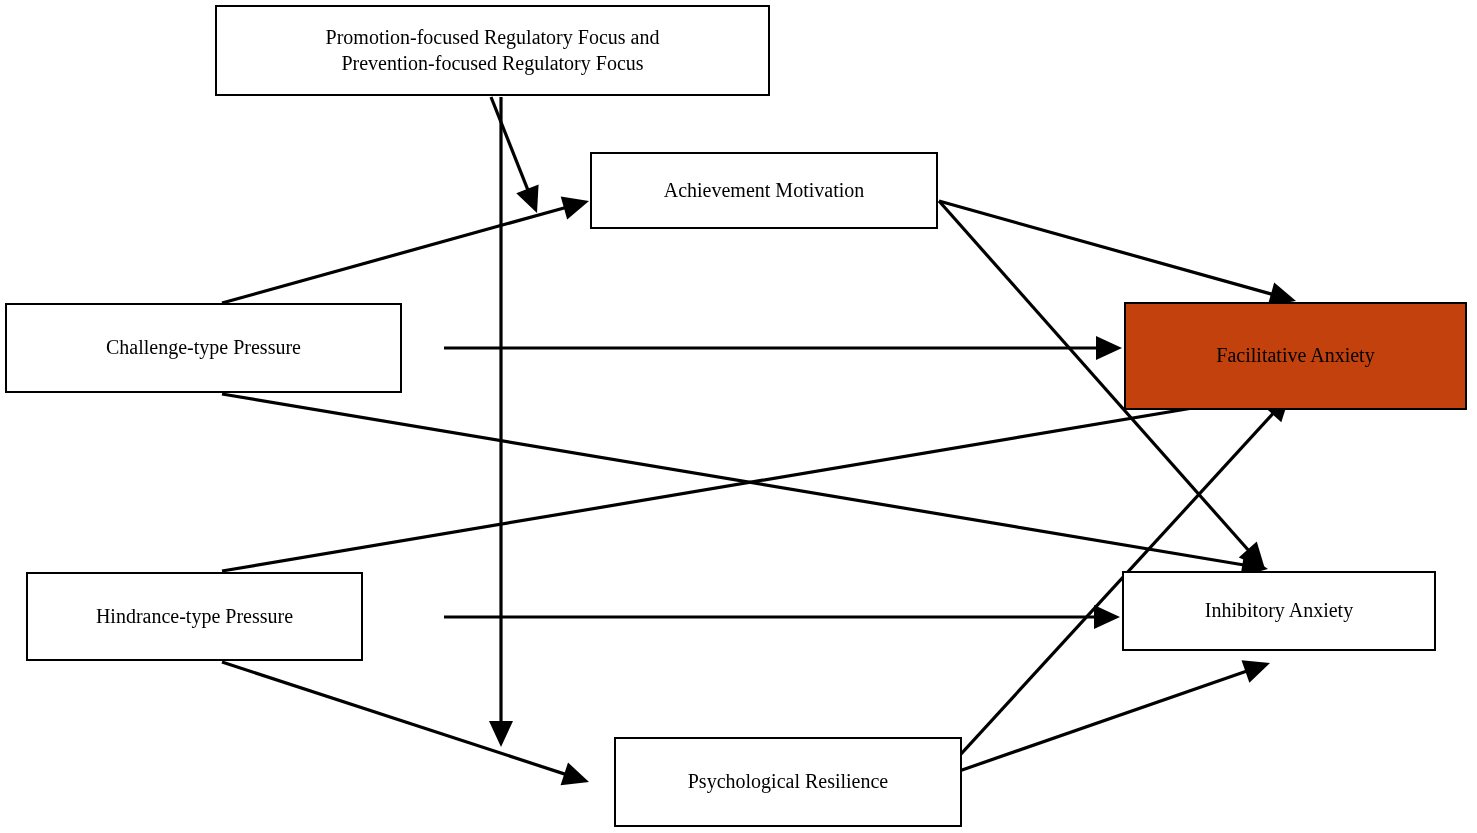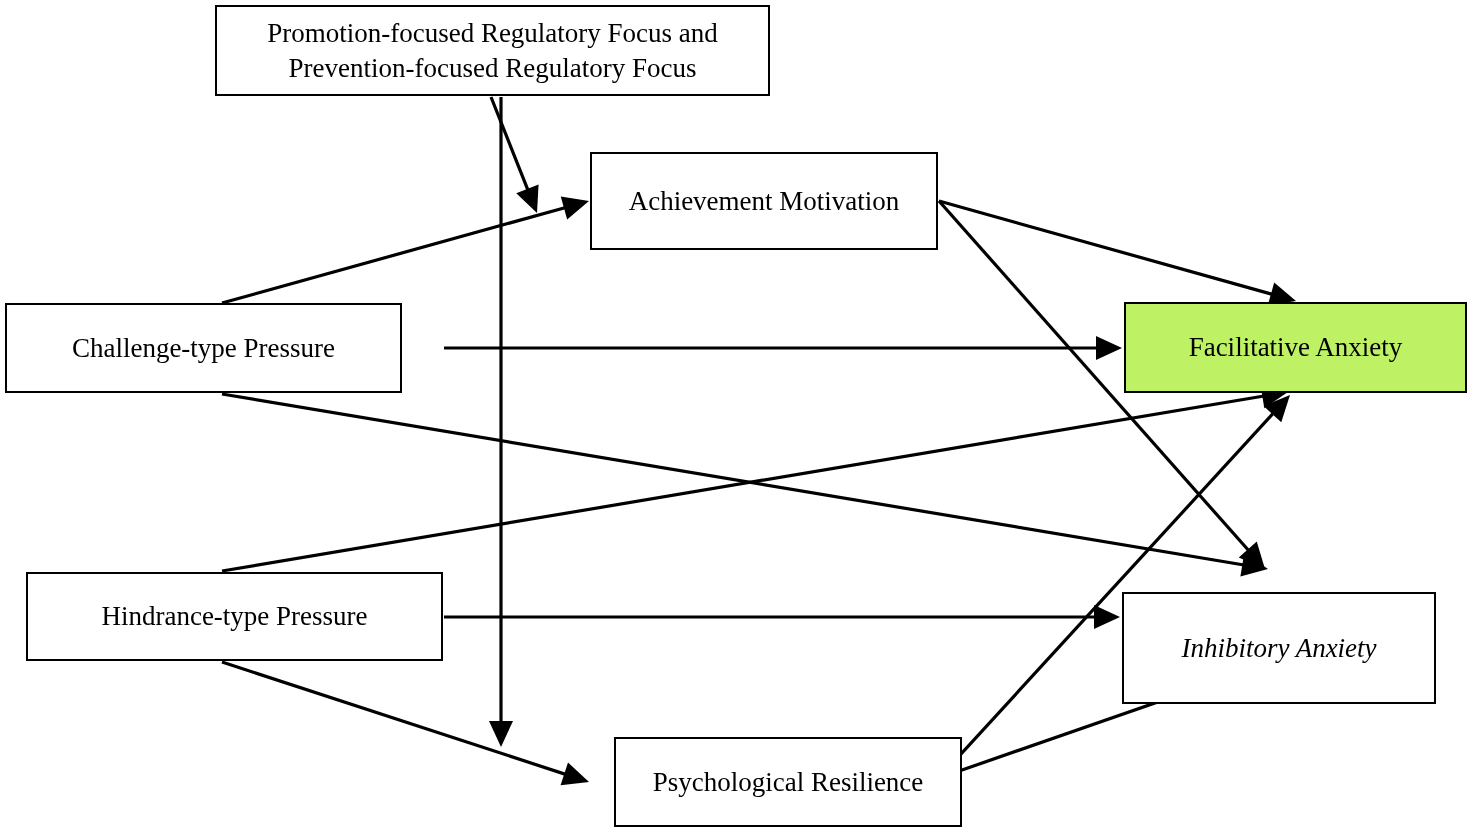--- a/index.html
+++ b/index.html
@@ -28,21 +28,21 @@
   .node {
     position: absolute;
     box-sizing: border-box;
     border: 2.5px solid #000000;
     background: #ffffff;
     display: flex;
     align-items: center;
     justify-content: center;
     text-align: center;
     color: #000000;
-    font-size: 27px;
+    font-size: 20px;
     line-height: 1.28;
     z-index: 5;
     padding: 2px 13px;
   }
   .node-label {
     display: block;
     white-space: pre-line;
   }
 </style>
 </head>
@@ -99,33 +99,33 @@
         <line x1="501" y1="97" x2="501" y2="725.68" stroke="#000000" stroke-width="3.2" stroke-linecap="butt"></line>
         <polygon points="501,747 489,721 513,721" fill="#000000"></polygon>
       </g>
     </svg>
 
   <div id="nodes-layer">
       <div class="node" style="left: 215px; top: 5px; width: 555px; height: 91px; border-color: rgb(0, 0, 0); background: rgb(255, 255, 255);">
         <span class="node-label">Promotion-focused Regulatory Focus and
 Prevention-focused Regulatory Focus</span>
       </div>
-      <div class="node" style="left: 590px; top: 152px; width: 348px; height: 98px; border-color: rgb(0, 0, 0); background: rgb(255, 255, 255);">
+      <div class="node" style="left: 590px; top: 152px; width: 348px; height: 77px; border-color: rgb(0, 0, 0); background: rgb(255, 255, 255);">
         <span class="node-label">Achievement Motivation</span>
       </div>
       <div class="node" style="left: 5px; top: 303px; width: 397px; height: 90px; border-color: rgb(0, 0, 0); background: rgb(255, 255, 255);">
         <span class="node-label">Challenge-type Pressure</span>
       </div>
-      <div class="node" style="left: 1124px; top: 302px; width: 343px; height: 91px; border-color: rgb(0, 0, 0); background: #bef264;">
+      <div class="node" style="left: 1124px; top: 302px; width: 343px; height: 108px; border-color: rgb(0, 0, 0); background: #c2410c;">
         <span class="node-label">Facilitative Anxiety</span>
       </div>
-      <div class="node" style="left: 26px; top: 572px; width: 417px; height: 89px; border-color: rgb(0, 0, 0); background: rgb(255, 255, 255);">
+      <div class="node" style="left: 26px; top: 572px; width: 337px; height: 89px; border-color: rgb(0, 0, 0); background: rgb(255, 255, 255);">
         <span class="node-label">Hindrance-type Pressure</span>
       </div>
-      <div class="node" style="left: 1122px; top: 592px; width: 314px; height: 112px; border-color: rgb(0, 0, 0); background: rgb(255, 255, 255); font-style: italic;">
+      <div class="node" style="left: 1122px; top: 571px; width: 314px; height: 80px; border-color: rgb(0, 0, 0); background: rgb(255, 255, 255);">
         <span class="node-label">Inhibitory Anxiety</span>
       </div>
       <div class="node" style="left: 614px; top: 737px; width: 348px; height: 90px; border-color: rgb(0, 0, 0); background: rgb(255, 255, 255);">
         <span class="node-label">Psychological Resilience</span>
       </div>
     </div>
 
 </div>
 
 </body></html>

